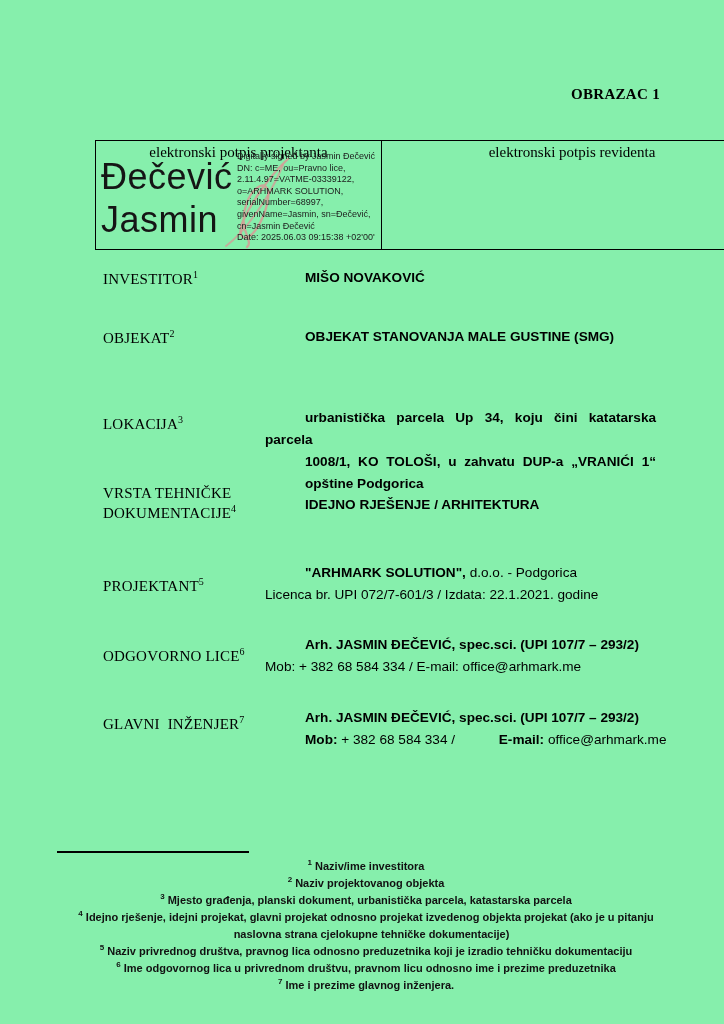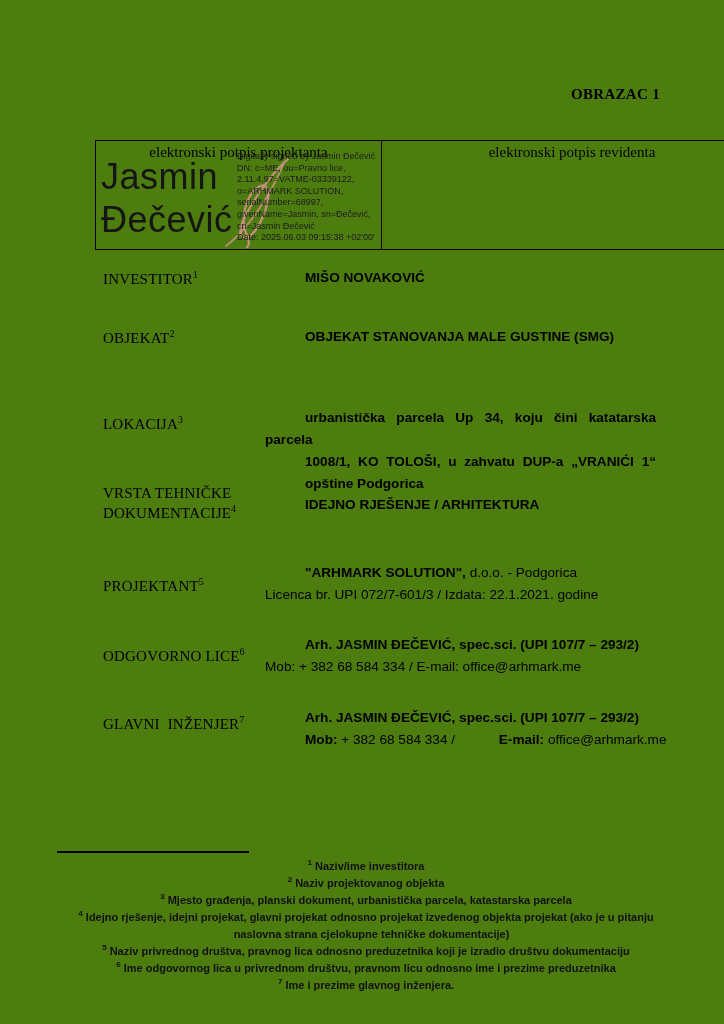--- a/index.html
+++ b/index.html
@@ -1,20 +1,20 @@
 <!DOCTYPE html>
 <html><head>
 <meta charset="utf-8">
 <style>
   html,body{margin:0;padding:0;background:#888;}
   .page{
     position:relative;
     width:724px;height:1024px;
     margin:0 auto;
-    background:#4d7c0f;
+    background:#86efac;
     font-family:"Liberation Serif",serif;
     color:#000;
     overflow:hidden;
   }
   
   .obrazac{
     position:absolute;top:84px;right:64px;
     font:bold 15px/20px "Liberation Serif",serif;
     letter-spacing:.3px;
   }
@@ -87,22 +87,22 @@
 <body>
 
 <div class="page">
 
   <div class="obrazac">OBRAZAC 1</div>
 
   <div class="sig-table">
     <div class="sig-cell left">
       <div class="cell-header">elektronski potpis projektanta</div>
       <div class="signer-name">
+        <div>Đečević</div>
         <div>Jasmin</div>
-        <div>Đečević</div>
       </div>
       <svg id="squiggle" class="squiggle" width="100" height="96" viewBox="0 0 100 96">
         <path d="M74 6 C58 20 38 48 29 68 C24 79 27 87 34 84 C43 80 52 60 54 46 C56 34 50 29 43 35 C34 42 28 58 30 72 C32 84 38 90 33 94" fill="none" stroke="#dc9595" stroke-width="2.3" stroke-linecap="round" opacity="0.8"></path>
         <path d="M12 93 C30 80 55 46 69 12" fill="none" stroke="#dc9595" stroke-width="2" stroke-linecap="round" opacity="0.7"></path>
       </svg>
       <div class="sig-details" id="sig-details">
           <div class="sig-line">Digitally signed by Jasmin Đečević</div>
           <div class="sig-line">DN: c=ME, ou=Pravno lice,</div>
           <div class="sig-line">2.11.4.97=VATME-03339122,</div>
           <div class="sig-line">o=ARHMARK SOLUTION,</div>
@@ -167,19 +167,19 @@
       </div>
     </div>
 
   <div class="footnotes">
     <div class="fn-divider"></div>
     <div id="fn-list">
         <div class="fn"><sup>1</sup> <span>Naziv/ime investitora</span></div>
         <div class="fn"><sup>2</sup> <span>Naziv projektovanog objekta</span></div>
         <div class="fn"><sup>3</sup> <span>Mjesto građenja, planski dokument, urbanistička parcela, katastarska parcela</span></div>
         <div class="fn"><sup>4</sup> <span>Idejno rješenje, idejni projekat, glavni projekat odnosno projekat izvedenog objekta projekat (ako je u pitanju naslovna strana cjelokupne tehničke dokumentacije)</span></div>
-        <div class="fn"><sup>5</sup> <span>Naziv privrednog društva, pravnog lica odnosno preduzetnika koji je izradio društvu dokumentaciju</span></div>
+        <div class="fn"><sup>5</sup> <span>Naziv privrednog društva, pravnog lica odnosno preduzetnika koji je izradio tehničku dokumentaciju</span></div>
         <div class="fn"><sup>6</sup> <span>Ime odgovornog lica u privrednom društvu, pravnom licu odnosno ime i prezime preduzetnika</span></div>
         <div class="fn"><sup>7</sup> <span>Ime i prezime glavnog inženjera.</span></div>
       </div>
   </div>
 
 </div>
 
 </body></html>

